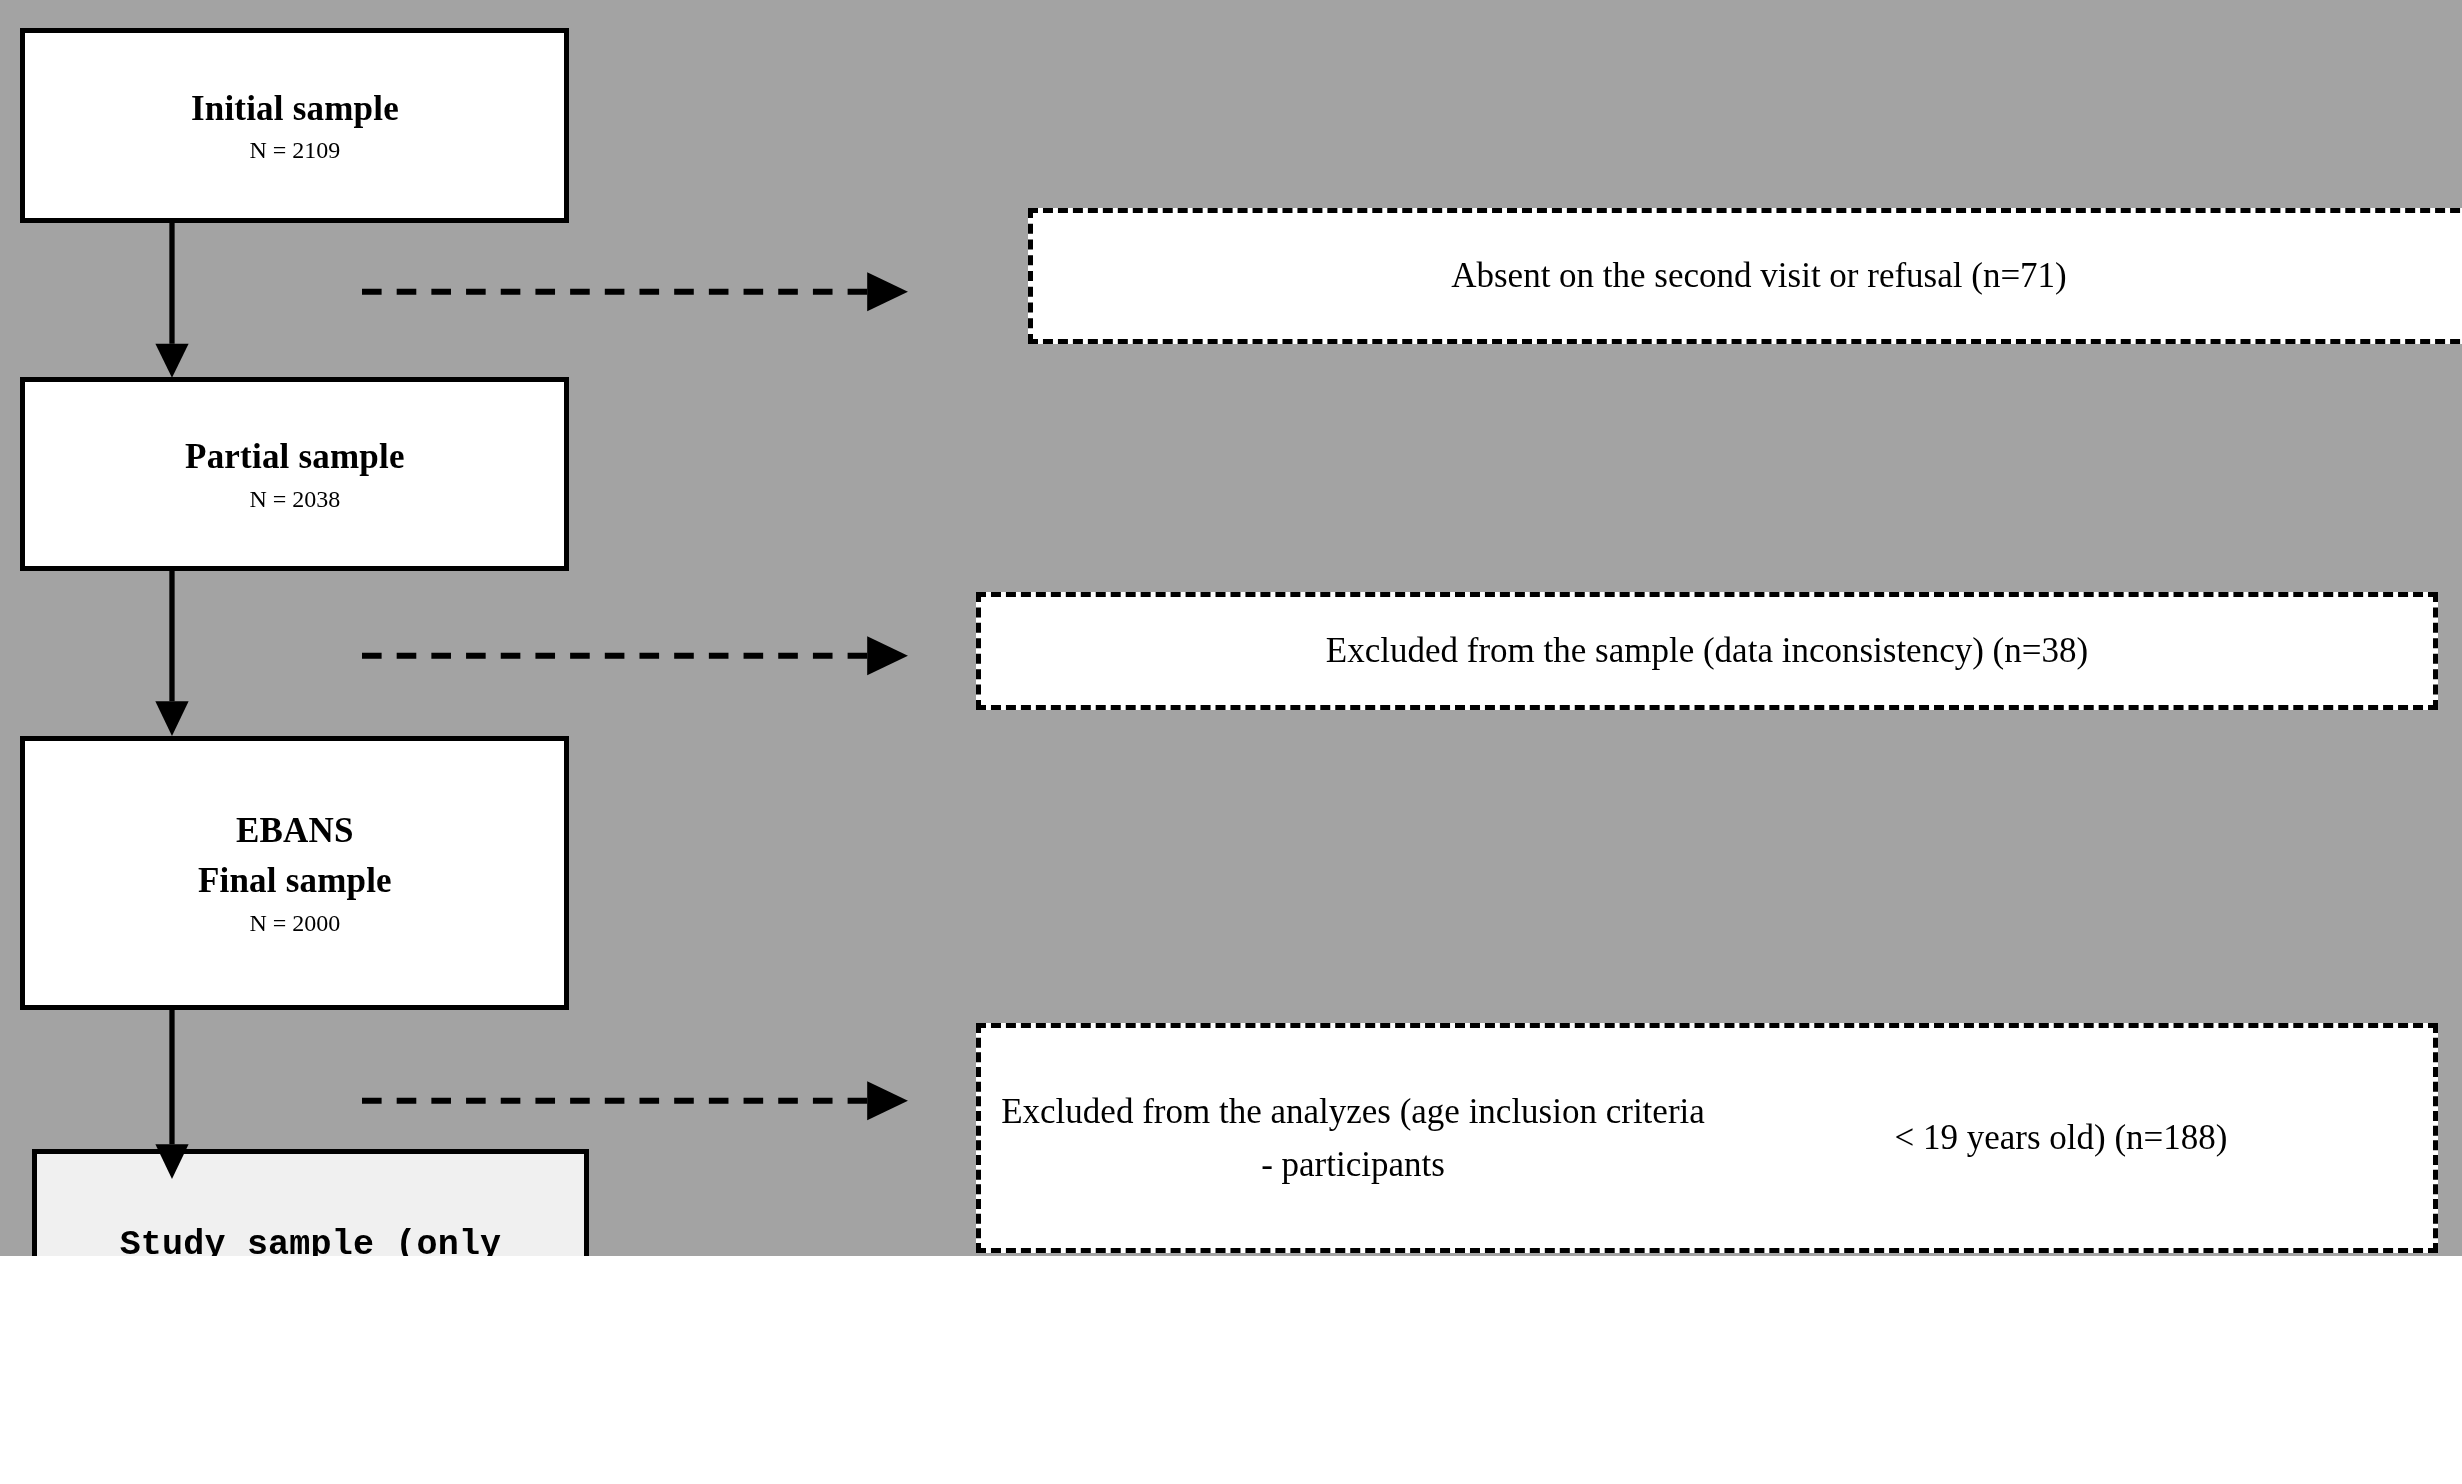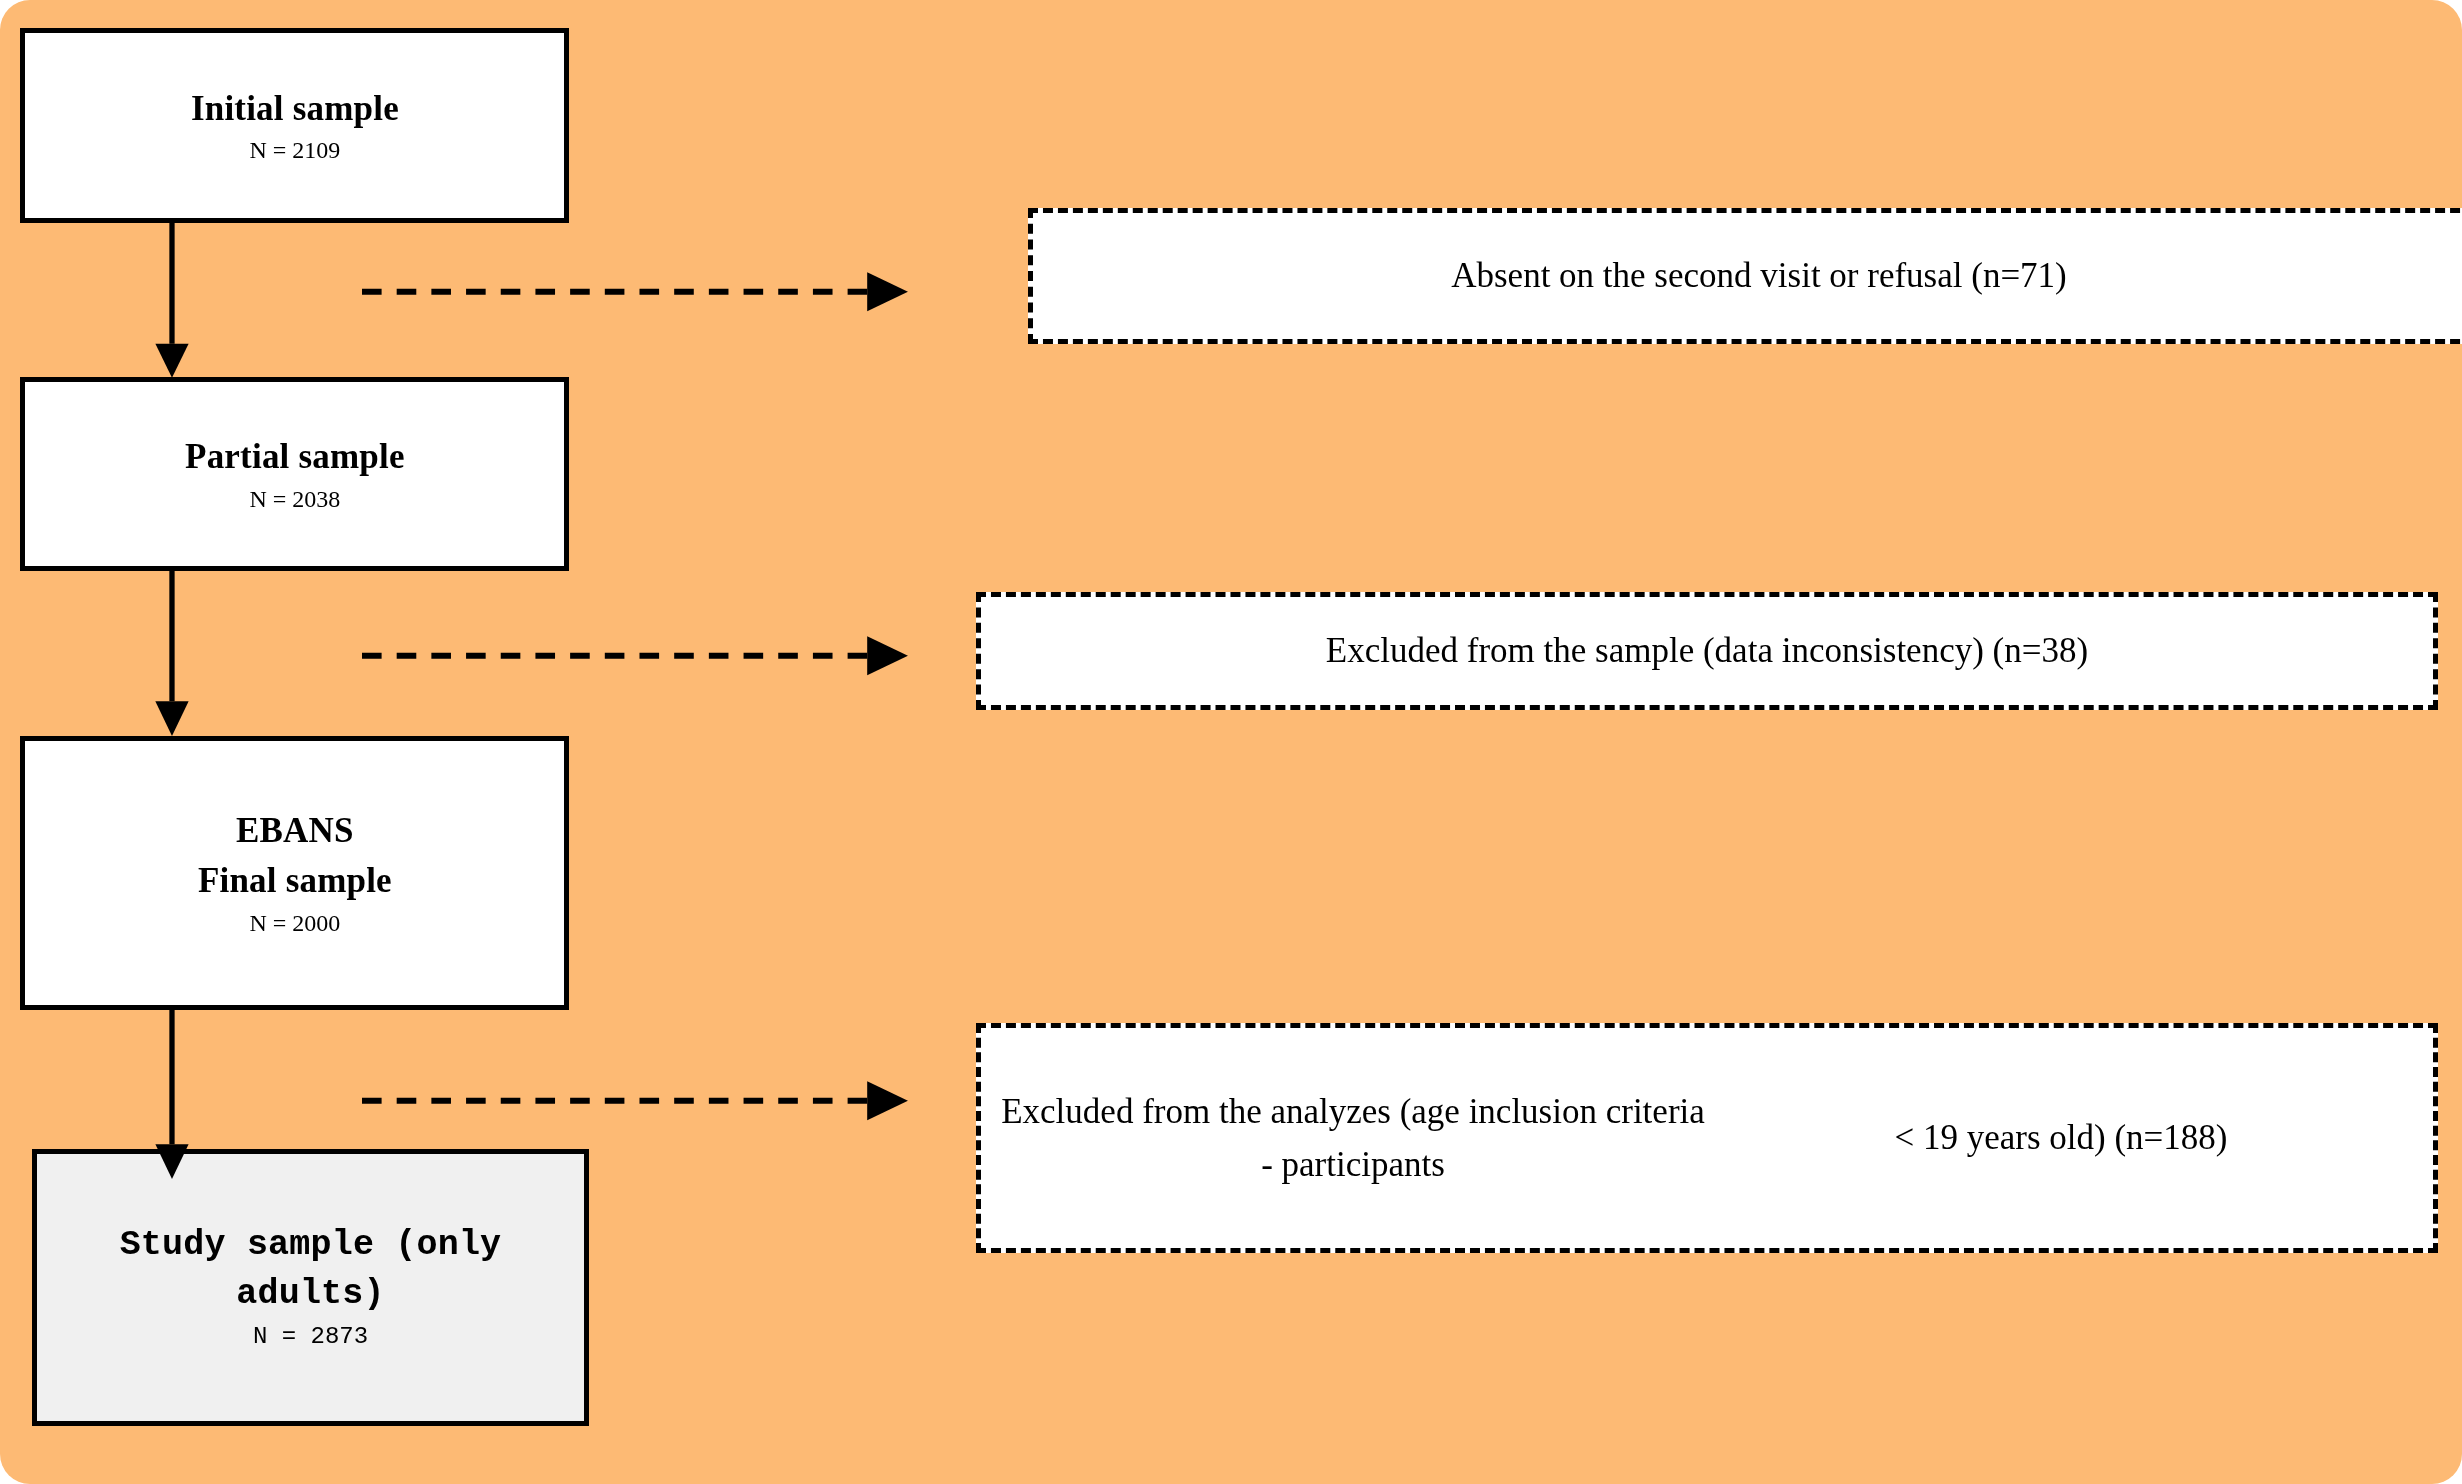--- a/index.html
+++ b/index.html
@@ -7,24 +7,23 @@
     padding: 0;
     background: #ffffff;
   }
   body {
     font-family: "Liberation Serif", "DejaVu Serif", serif;
     color: #000000;
   }
   #flowchart {
     position: relative;
     width: 2462px;
-    height: 1484px;
-    background: #fdba74;
+    height: 1256px;
+    background: #a3a3a3;
     overflow: hidden;
-    border-radius: 30px;
   }
 
   
   .node-box {
     position: absolute;
     box-sizing: border-box;
     border: 5.3px solid #000000;
     background: #ffffff;
     display: flex;
     flex-direction: column;

